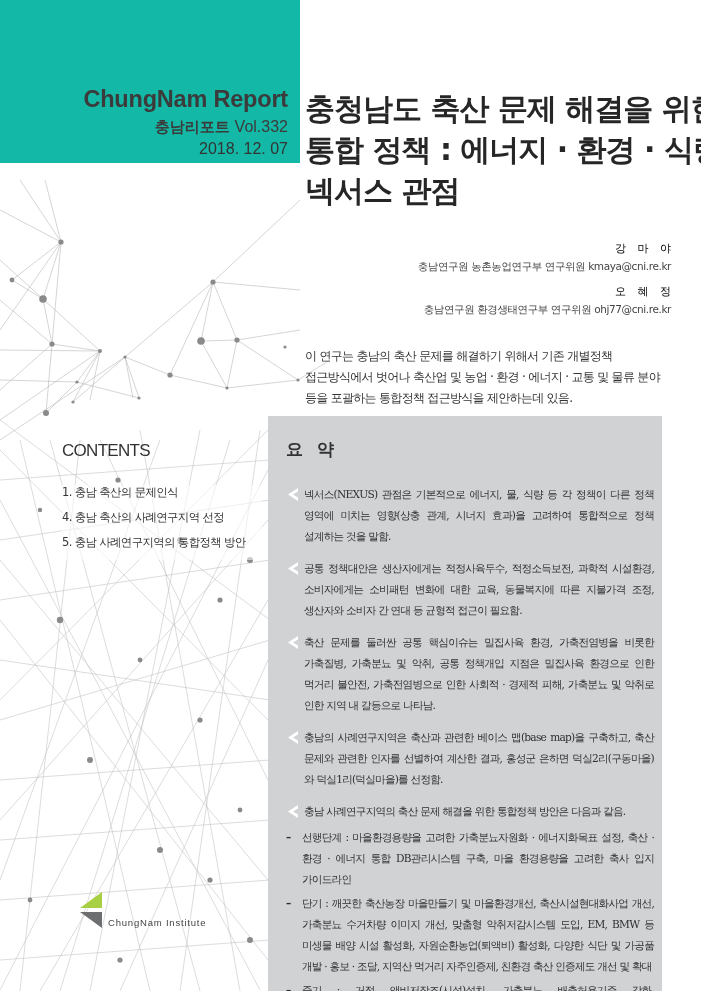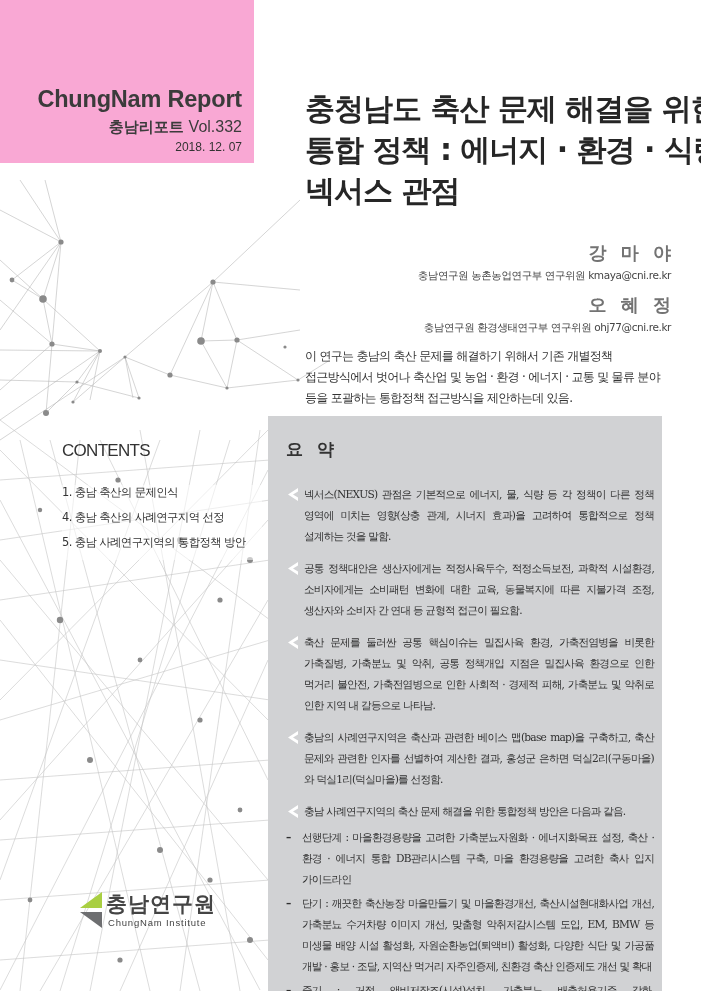--- a/index.html
+++ b/index.html
@@ -3,47 +3,47 @@
 <meta charset="utf-8">
 <style>
   html, body { margin: 0; padding: 0; }
   body {
     width: 701px; height: 991px; position: relative; overflow: hidden;
     background: #ffffff;
     font-family: "DejaVu Sans", "Liberation Sans", sans-serif;
     color: #2b2b2b;
   }
   .green-block {
-    position: absolute; left: 0; top: 0; width: 254px; height: 163px;
-    background: #f9a8d4;
+    position: absolute; left: 0; top: 0; width: 300px; height: 163px;
+    background: #14b8a6;
   }
   .brand-en {
     position: absolute; right: 12px; top: 86px;
     font-family: "Liberation Sans", sans-serif; font-weight: bold;
     font-size: 23.5px; color: #3b3b3b; letter-spacing: -0.2px; white-space: nowrap;
   }
   .brand-ko {
     position: absolute; right: 12px; top: 118px; font-size: 15px; color: #3b3b3b; white-space: nowrap;
   }
   .brand-ko .ko { font-weight: bold; }
   .brand-ko .vol { font-family: "Liberation Sans", sans-serif; font-size: 16px; }
   .brand-date {
     position: absolute; right: 12px; top: 140px;
-    font-family: "Liberation Sans", sans-serif; font-size: 12px; color: #333;
+    font-family: "Liberation Sans", sans-serif; font-size: 16px; color: #333;
   }
   .network {
     position: absolute; left: 0; top: 0; width: 701px; height: 991px; pointer-events: none;
   }
   .title {
     position: absolute; left: 305px; top: 88px; width: 390px;
     font-size: 30px; font-weight: bold; line-height: 41px; color: #262626; letter-spacing: -1px;
   }
   .title div { white-space: nowrap; }
   .authors { position: absolute; right: 30px; top: 241px; text-align: right; }
-  .author-name { font-size: 18px; font-weight: bold; color: #737373; letter-spacing: 4px; margin-right: -4px; }
+  .author-name { font-size: 11px; font-weight: normal; color: #000000; letter-spacing: 4px; margin-right: -4px; }
   .author-aff { font-size: 10.5px; color: #444; margin-top: 4px; margin-bottom: 10px; letter-spacing: -0.4px; }
   .intro {
     position: absolute; left: 305px; top: 346px; width: 372px;
     font-family: "DejaVu Serif", serif; font-size: 12px; line-height: 21px; color: #333;
     letter-spacing: -0.7px; word-break: keep-all;
   }
   .contents { position: absolute; left: 62px; top: 441px; width: 200px; }
   .contents-title {
     font-family: "Liberation Sans", sans-serif; font-size: 17px; color: #333; letter-spacing: -0.7px;
     margin-bottom: 24px;
@@ -273,15 +273,14 @@
       </div>
     </div>
   </div>
 </div>
 
 <div class="logo">
   <svg class="logo-mark" viewBox="0 0 22 36">
     <polygon points="22,0 0,16 22,16" fill="#a9cf42"></polygon>
     <polygon points="0,20 22,20 22,36" fill="#6d6e70"></polygon>
   </svg>
-  <div class="logo-ko">충남연구원</div>
   <div class="logo-en">ChungNam Institute</div>
 </div>
 
 </body></html>

